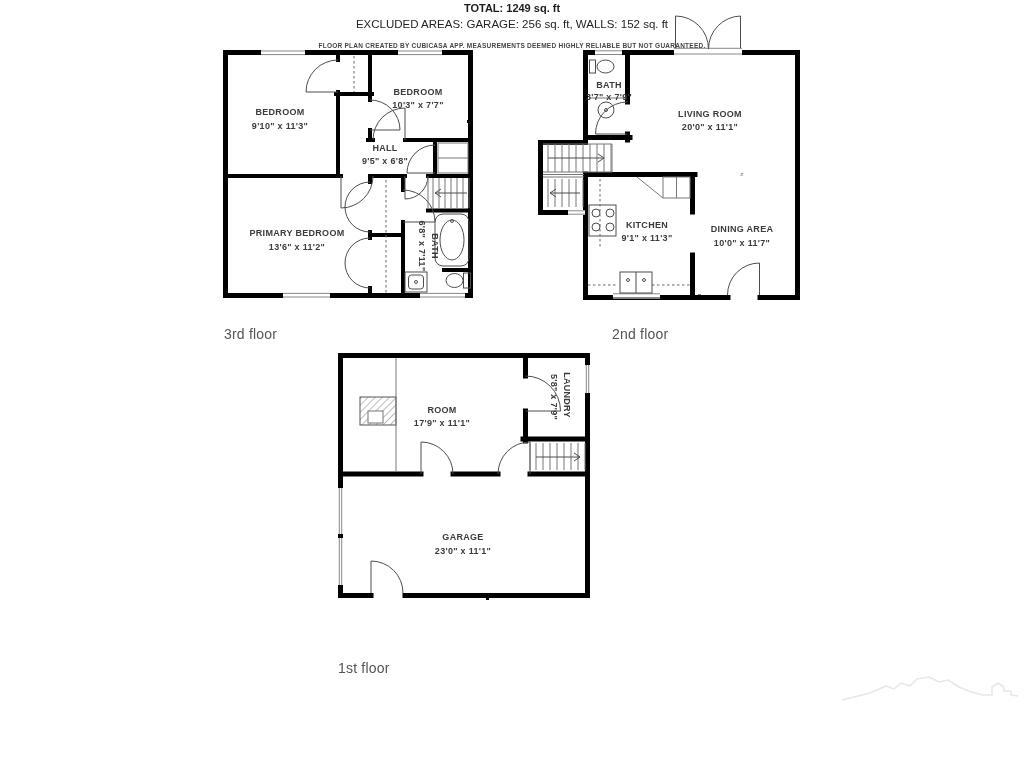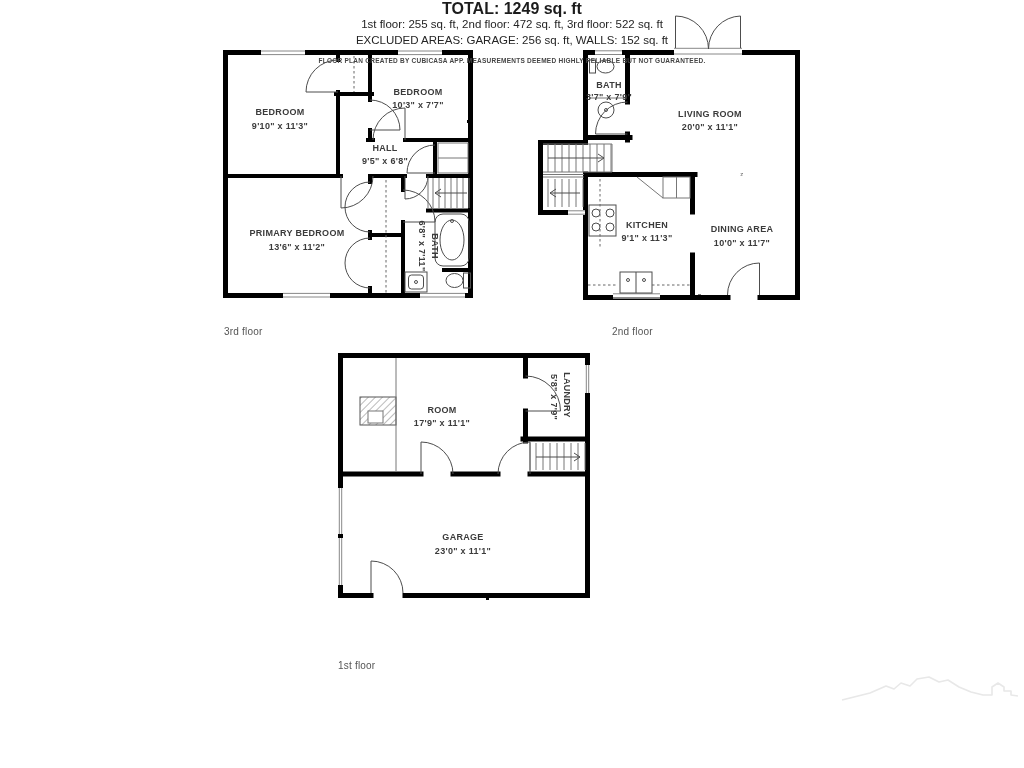--- a/index.html
+++ b/index.html
@@ -1,32 +1,32 @@
 <!DOCTYPE html>
 <html><head>
 <meta charset="utf-8">
 <style>
   html,body{margin:0;padding:0;background:#ffffff;}
   #canvas{position:relative;width:1024px;height:768px;background:#ffffff;overflow:hidden;
           font-family:"Liberation Sans", sans-serif;}
   .plan{position:absolute;}
-  .floor-label{position:absolute;font-size:10px;color:#555;letter-spacing:.2px;}
+  .floor-label{position:absolute;font-size:14px;color:#555;letter-spacing:.2px;}
   svg text{font-family:"Liberation Sans", sans-serif;font-size:9px;font-weight:600;
            fill:#3b3b3b;text-anchor:middle;letter-spacing:.3px;}
   svg text.small{font-size:6px;font-weight:400;fill:#666;}
   .wall{stroke:#000;stroke-width:5;fill:none;stroke-linecap:square;}
   .wall4{stroke:#000;stroke-width:4;fill:none;stroke-linecap:square;}
   .thin{stroke:#4d4d4d;stroke-width:1;fill:none;}
   .thin2{stroke:#777;stroke-width:1;fill:none;}
   .dash{stroke:#666;stroke-width:1;fill:none;stroke-dasharray:2.5 2.5;}
   .winline{stroke:#888;stroke-width:1;fill:none;}
   .white{fill:#fff;stroke:none;}
   .tick{fill:#000;stroke:none;}
   #summary{position:absolute;left:0;right:0;top:681;text-align:center;color:#1c1c1c;}
-  #summary .total{font-size:16px;font-weight:bold;line-height:17px;}
+  #summary .total{font-size:11px;font-weight:bold;line-height:17px;}
   #summary .line{font-size:11.5px;line-height:15.5px;color:#242424;}
   #summary .disclaimer{font-size:6.5px;font-weight:600;color:#454545;letter-spacing:.25px;margin-top:9px;}
 </style>
 </head>
 <body>
 
 <div id="canvas">
 
   <svg class="plan" style="left:223px;top:50px" width="250" height="248" viewBox="0 0 250 248">
     <g>
@@ -227,21 +227,20 @@
       <text x="127" y="189">GARAGE</text>
       <text x="127" y="203">23'0" x 11'1"</text>
       <text transform="translate(228,44) rotate(90)">LAUNDRY</text>
       <text transform="translate(215,46) rotate(90)">5'8" x 7'9"</text>
     </g>
   </svg>
   <div class="floor-label" style="left:338px;top:660px">1st floor</div>
 
   <div id="summary">
     <div class="total">TOTAL: 1249 sq. ft</div>
-    <div class="line">1st floor: 255 sq. ft, 2nd floor: 472 sq. ft, 3rd floor: 522 sq. ft</div>
     <div class="line">EXCLUDED AREAS: GARAGE: 256 sq. ft, WALLS: 152 sq. ft</div>
     <div class="disclaimer">FLOOR PLAN CREATED BY CUBICASA APP. MEASUREMENTS DEEMED HIGHLY RELIABLE BUT NOT GUARANTEED.</div>
   </div>
 
   <svg class="plan" style="left:840px;top:664px" width="180" height="42" viewBox="0 0 180 42">
     <path d="M2,36 L30,29 L46,22 L54,25 L61,19 L70,22 L77,15 L89,13 L99,18 L108,16 L119,23 L131,28 L143,31 L152,31 L152,23 L158,19 L164,23 L164,27 L171,27 L171,31 L178,32" fill="none" stroke="#e8e8e8" stroke-width="1.6" stroke-linejoin="round"></path>
   </svg>
 
 </div>
 

